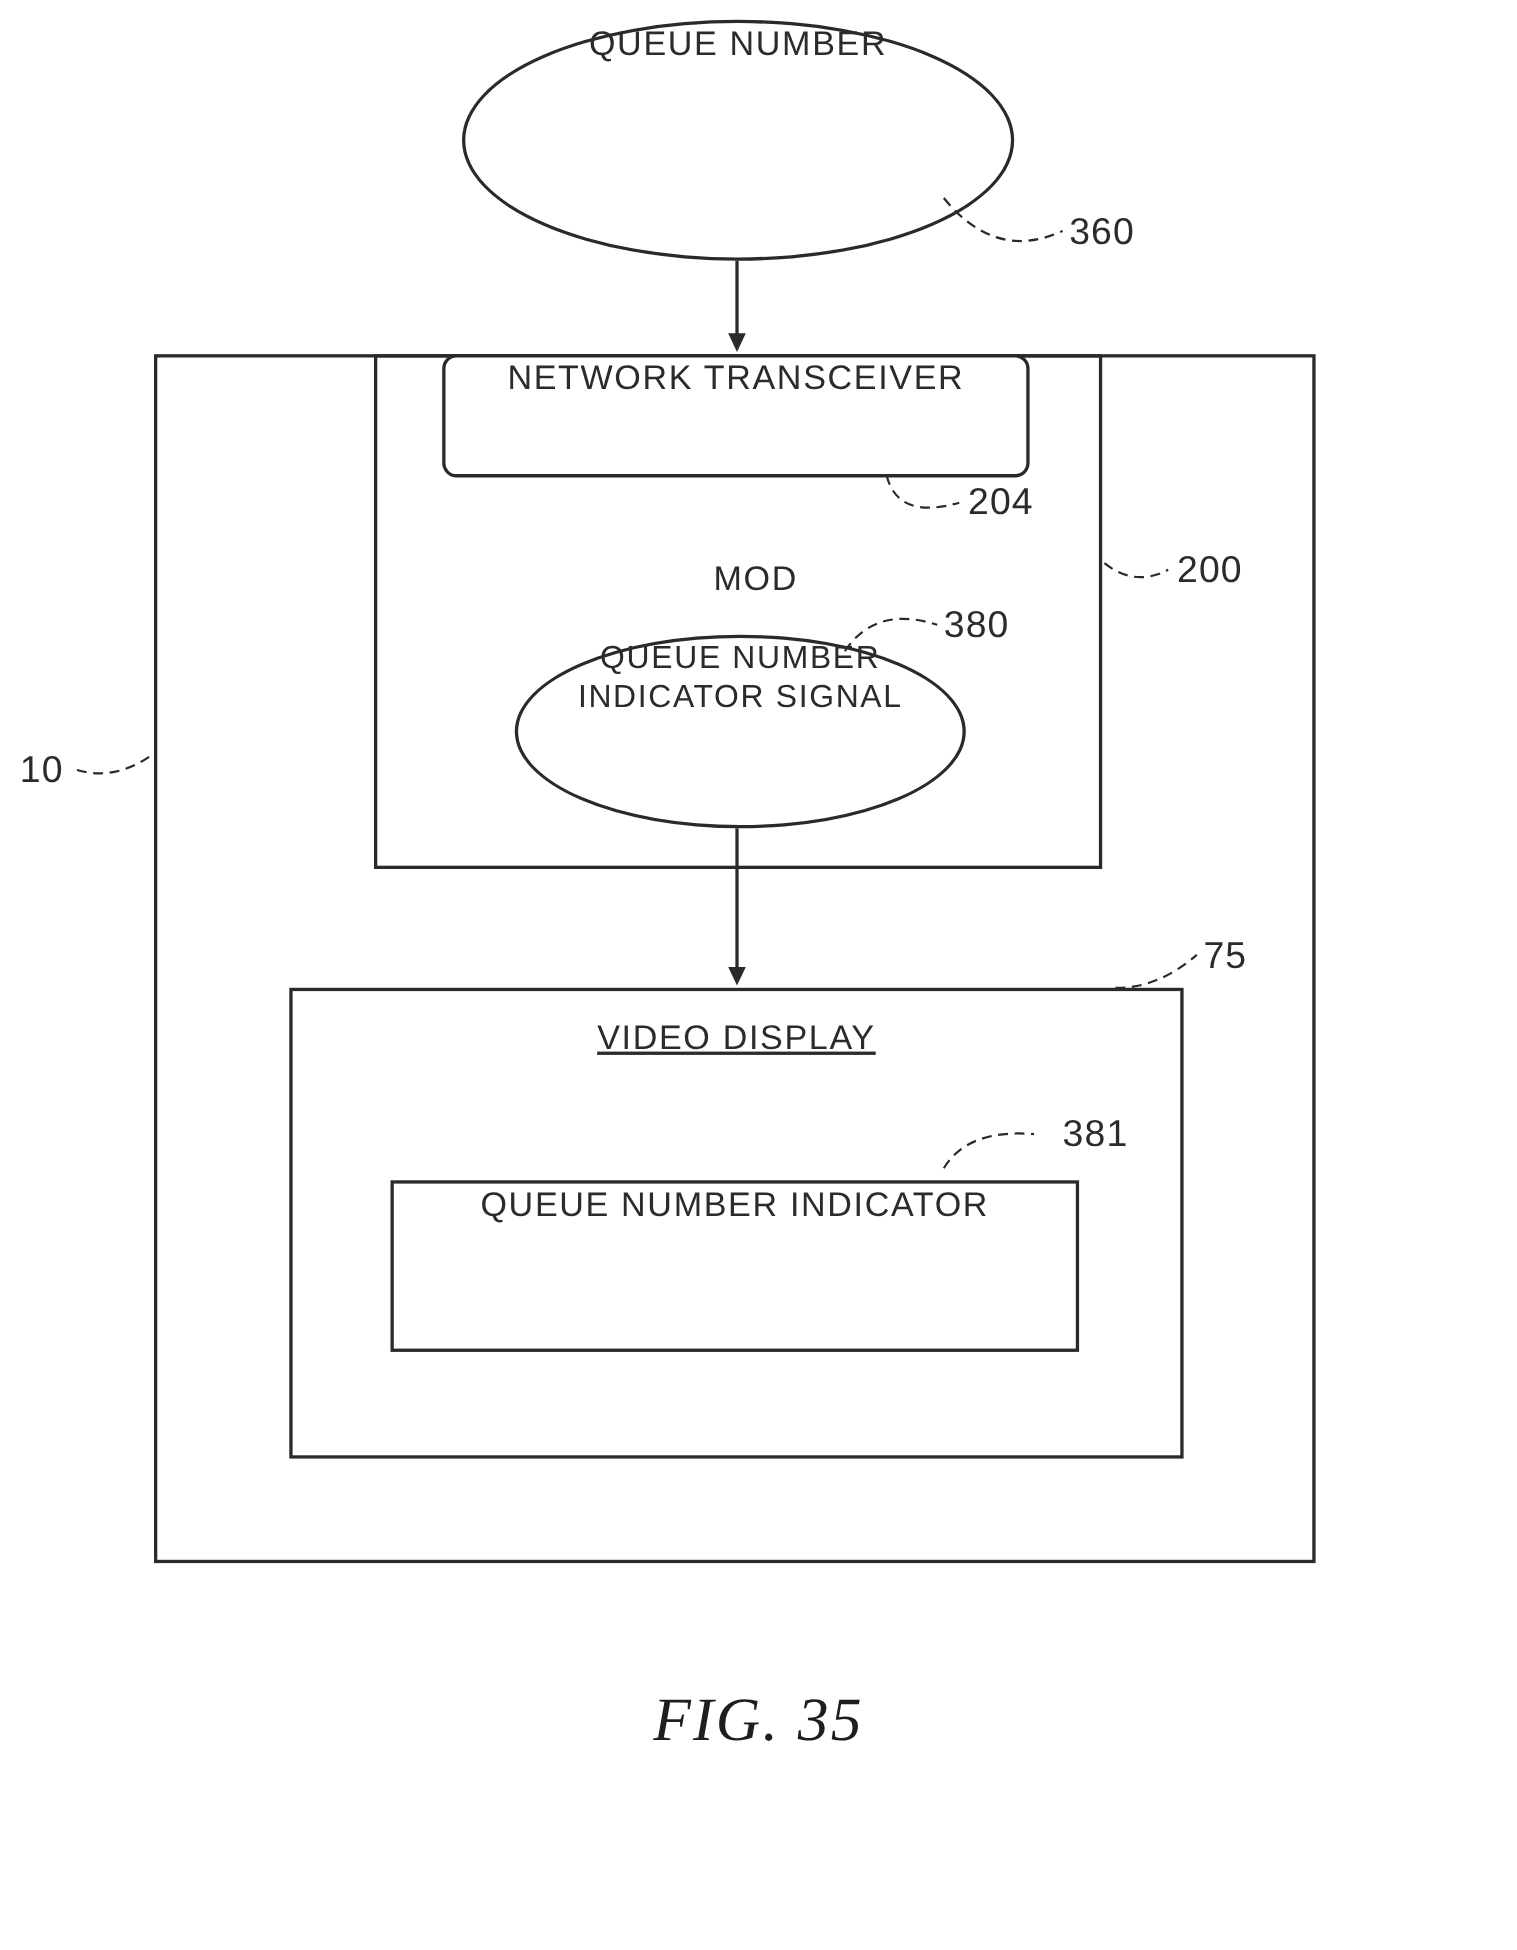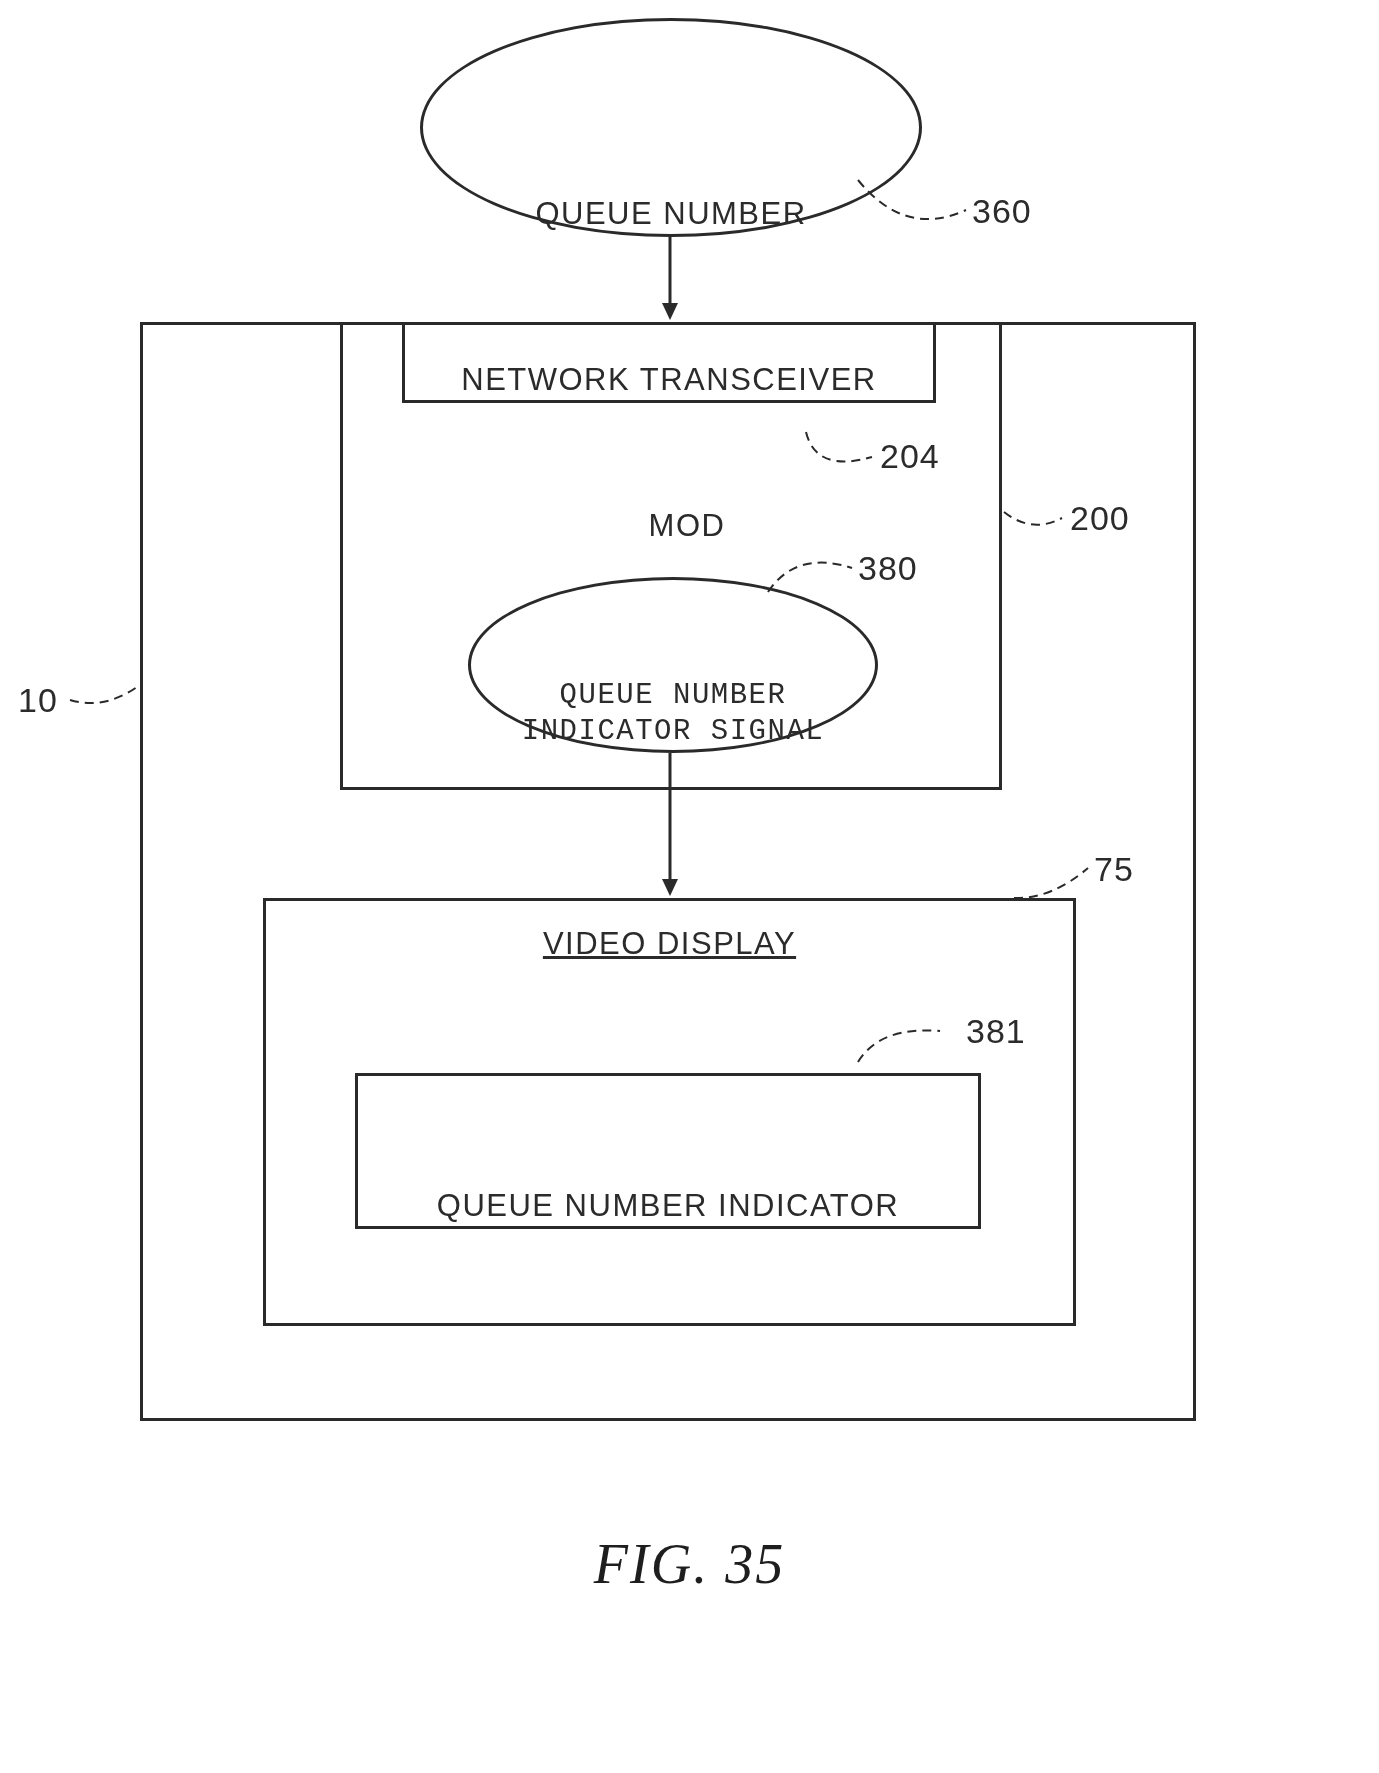--- a/index.html
+++ b/index.html
@@ -22,21 +22,21 @@
     top: 0;
     width: 1379px;
     height: 1773px;
     pointer-events: none;
   }
   .node {
     position: absolute;
     border: 3px solid #2a2a2a;
     box-sizing: border-box;
     display: flex;
-    align-items: flex-end;
+    align-items: flex-start;
     justify-content: center;
     text-align: center;
   }
   .node .label {
     font-size: 31px;
     letter-spacing: 1.5px;
     line-height: 1.25;
     color: #2b2b2b;
   }
   .ellipse {
@@ -97,27 +97,27 @@
   </svg>
 
   <div class="node ellipse" style="left:420px; top:18px; width:502px; height:219px;">
     <span class="label">QUEUE NUMBER</span>
   </div>
 
   <div class="node" style="left:140px; top:322px; width:1056px; height:1099px;"></div>
 
   <div class="node" style="left:340px; top:322px; width:662px; height:468px;"></div>
 
-  <div class="node box-filled" style="left:402px; top:322px; width:534px; height:81px;">
+  <div class="node box-filled" style="left:402px; top:322px; width:534px; height:112px;border-radius:13px;">
     <span class="label">NETWORK TRANSCEIVER</span>
   </div>
 
   <div class="plain-label" style="left:340px; top:508px; width:662px;">MOD</div>
 
-  <div class="node ellipse" style="left:468px; top:577px; width:410px; height:176px;font-family:Liberation Mono, monospace;">
+  <div class="node ellipse" style="left:468px; top:577px; width:410px; height:176px;">
     <span class="label" style="max-width:370px; font-size:29px;">QUEUE NUMBER INDICATOR SIGNAL</span>
   </div>
 
   <div class="node label-top" style="left:263px; top:898px; width:813px; height:428px;">
     <span class="label" style="margin-top:24px;text-decoration:underline;">VIDEO DISPLAY</span>
   </div>
 
   <div class="node box-filled" style="left:355px; top:1073px; width:626px; height:156px;">
     <span class="label">QUEUE NUMBER INDICATOR</span>
   </div>

